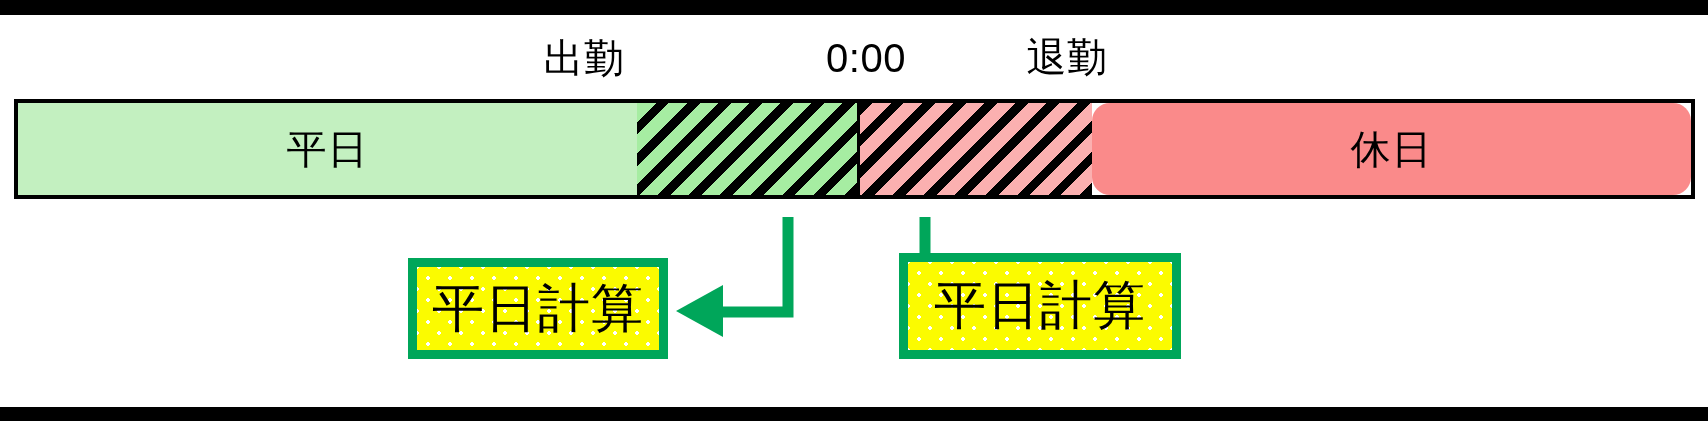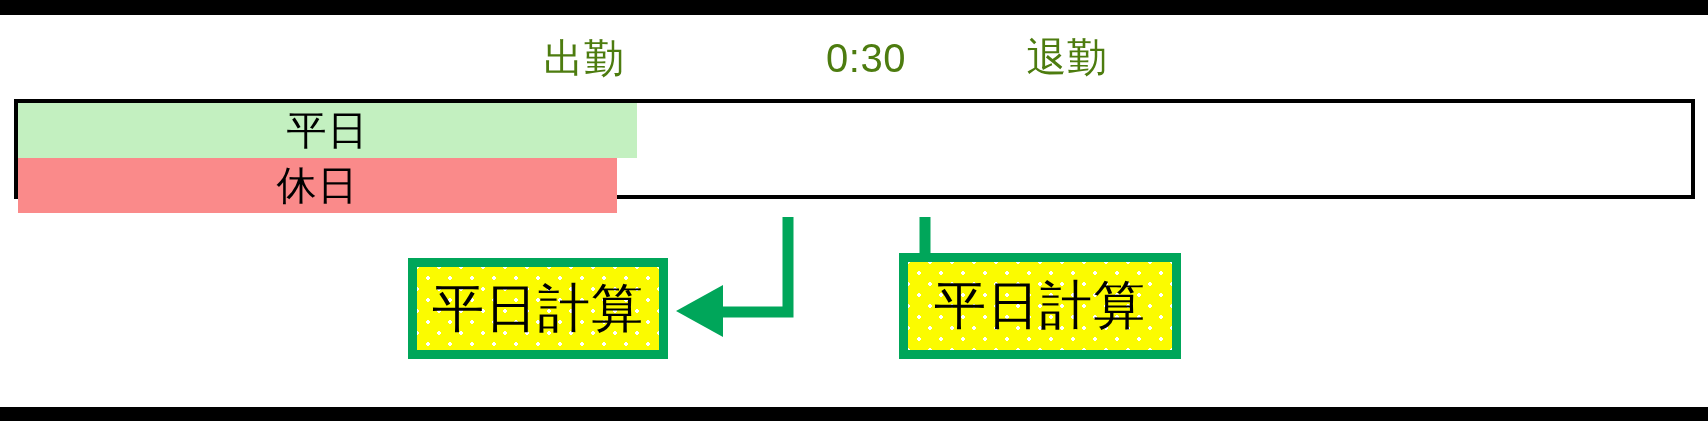--- a/index.html
+++ b/index.html
@@ -27,42 +27,42 @@
   }
   .band.top    { top: 0;   height: 15px; }
   .band.bottom { top: 407px; height: 14px; }
 
   
   .marker {
     position: absolute;
     top: 32px;
     height: 52px;
     line-height: 52px;
-    color: #4d7c0f;
+    color: #000000;
     font-size: 40px;
     font-weight: 400;
     text-align: center;
     white-space: nowrap;
     letter-spacing: 0.5px;
   }
   .marker.m-in   { left: 504px; width: 160px; }
   .marker.m-mid  { left: 786px; width: 160px; }
   .marker.m-out  { left: 987px; width: 160px; font-family: Liberation Serif, serif; }
 
   
   #timeline {
     position: absolute;
     left: 14px;
     top: 99px;
     width: 1681px;
     height: 100px;
     border: 4px solid #000000;
     box-sizing: border-box;
     display: flex;
-    flex-direction: column;
+    flex-direction: row;
     background: #ffffff;
   }
   .seg {
     position: relative;
     height: 100%;
     box-sizing: border-box;
     display: flex;
     align-items: center;
     justify-content: center;
   }
@@ -70,21 +70,21 @@
     position: relative;
     z-index: 3;
     font-size: 40px;
     color: #000000;
     white-space: nowrap;
     letter-spacing: 1px;
   }
 
   
   .seg-weekday-plain  { background: #c3f0c0; }
-  .seg-holiday-plain  { background: #fa8a8a; }
+  .seg-holiday-plain  { background: #fa8a8a; border-radius: 18px; }
 
   .seg-weekday-hatch {
     background-color: #a6eda2;
     background-image: repeating-linear-gradient(
         -45deg,
         #000000 0px, #000000 9px,
         rgba(0,0,0,0) 9px, rgba(0,0,0,0) 22px);
   }
   .seg-holiday-hatch {
     background-color: #fbb0b0;
@@ -132,21 +132,21 @@
 </style>
 </head>
 <body>
 
 <div id="canvas">
 
   <div class="band top"></div>
   <div class="band bottom"></div>
 
   <div class="marker m-in">出勤</div>
-  <div class="marker m-mid">0:30</div>
+  <div class="marker m-mid">0:00</div>
   <div class="marker m-out">退勤</div>
 
   <div id="timeline">
     <div class="seg seg-weekday-plain" style="width:619px">
       <span class="seg-label">平日</span>
     </div>
     <div class="seg seg-weekday-hatch" style="width:220px"></div>
     <div class="seg seg-holiday-hatch seg-divider" style="width:235px"></div>
     <div class="seg seg-holiday-plain" style="width:599px">
       <span class="seg-label">休日</span>

